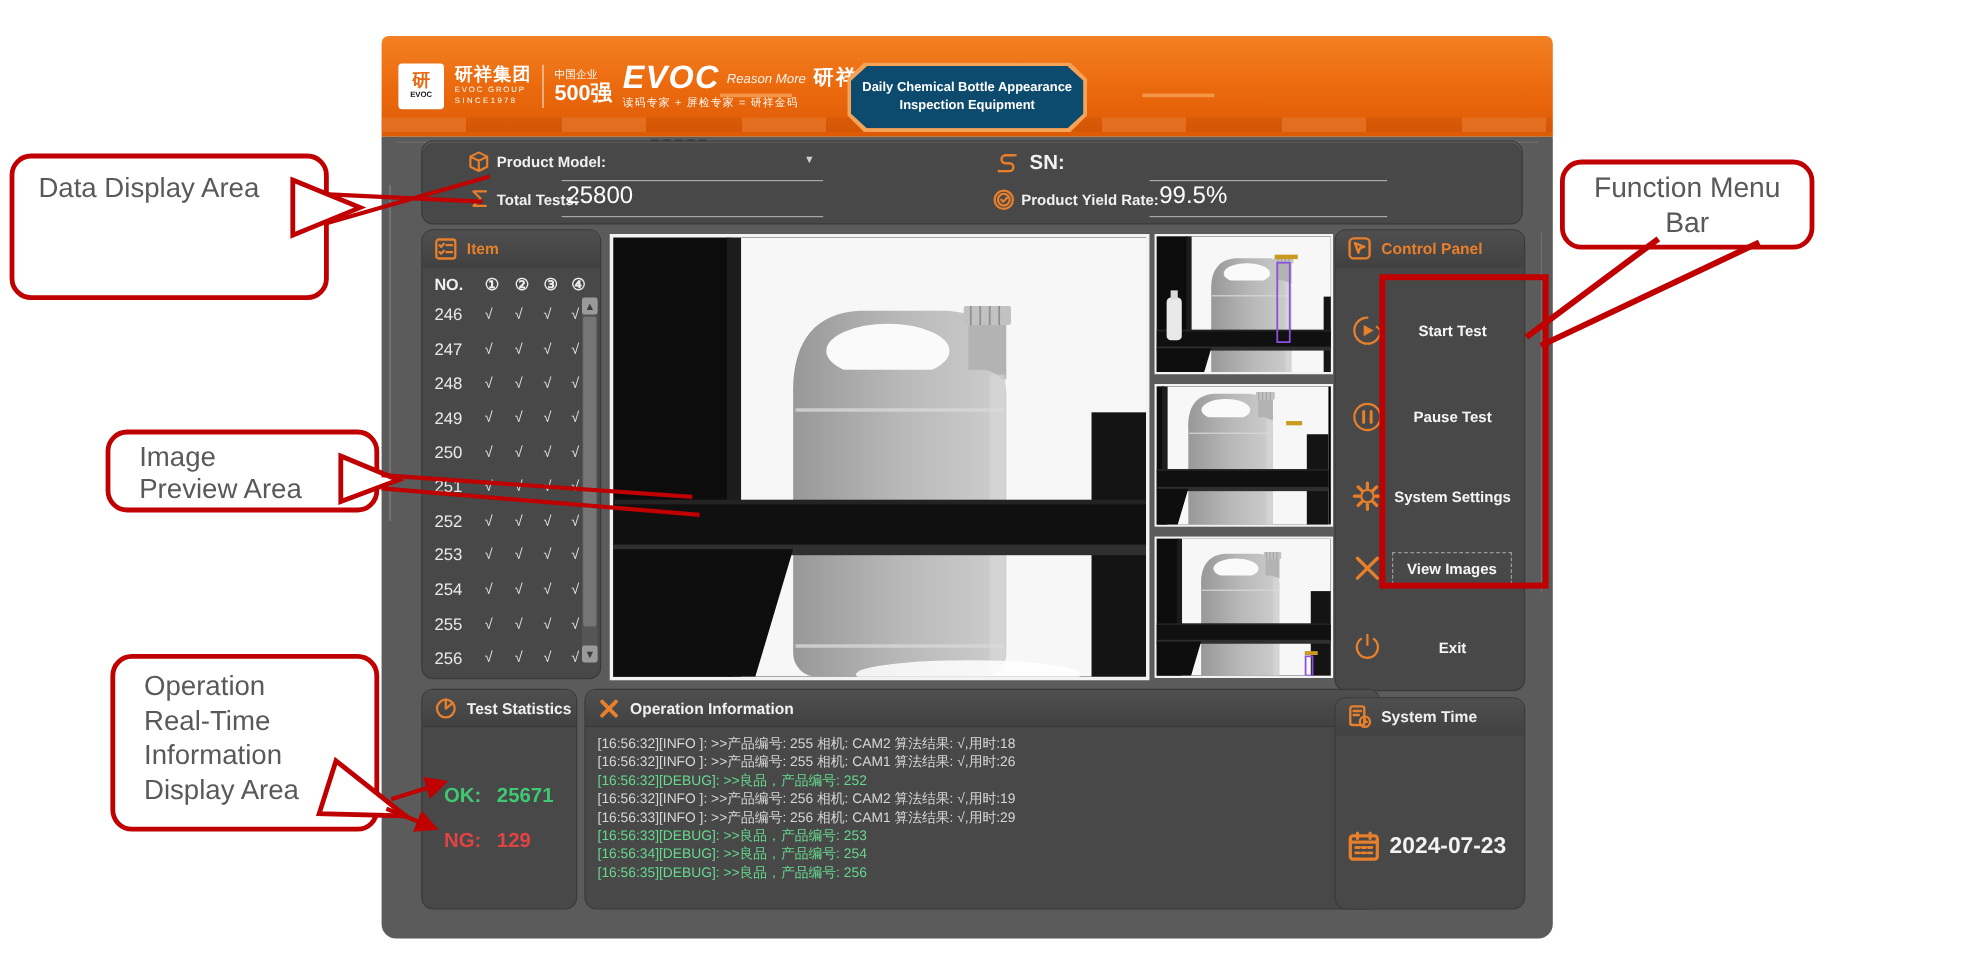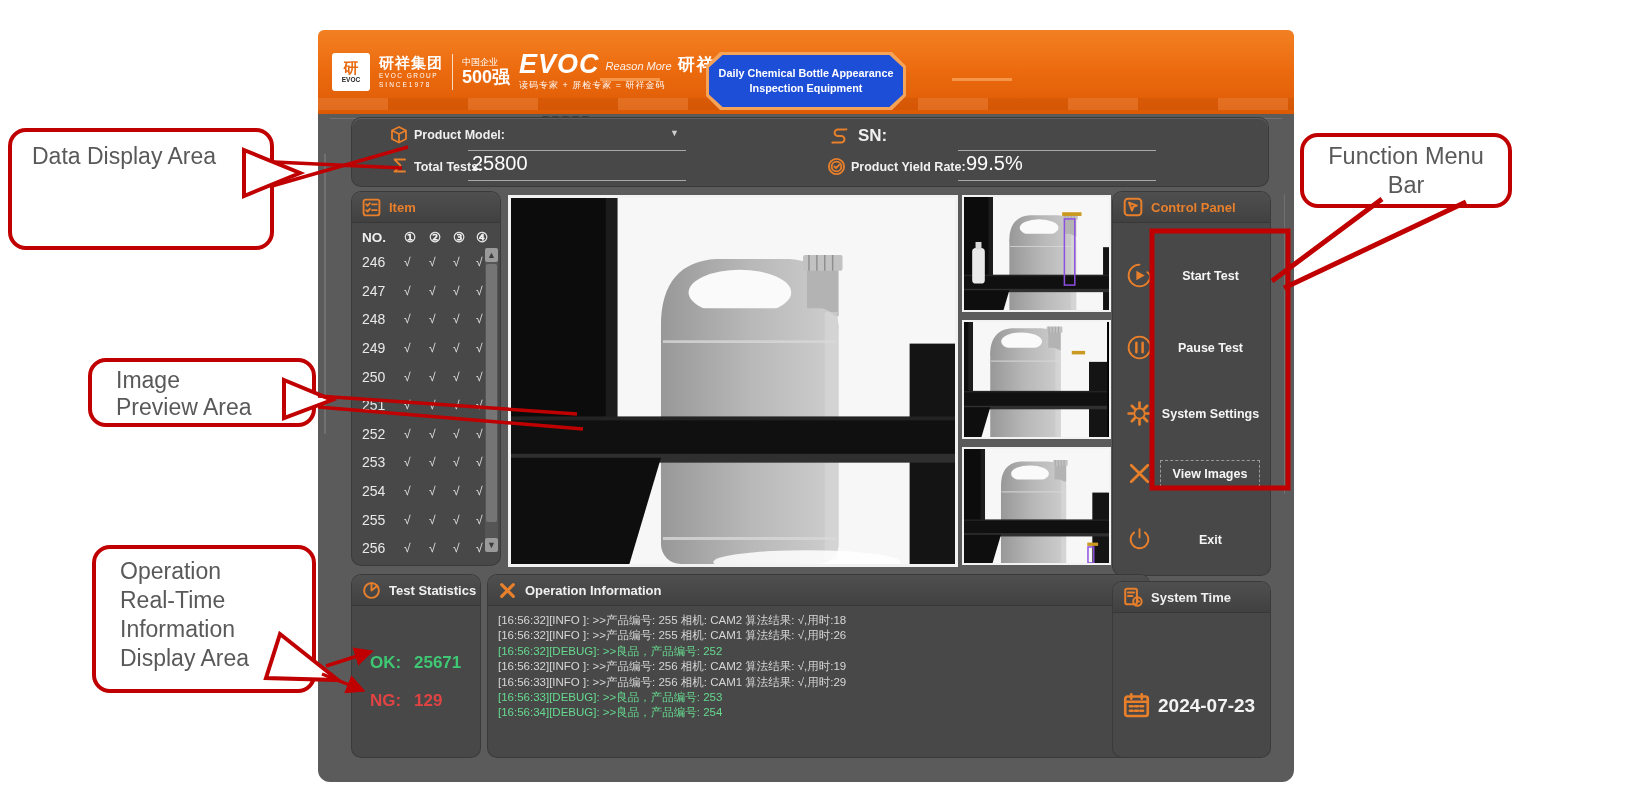--- a/index.html
+++ b/index.html
@@ -33,21 +33,21 @@
   #logo .right .row1{display:flex;align-items:flex-end;gap:6px;}
   #logo .evoc{font-size:27px;font-weight:bold;font-style:italic;letter-spacing:1px;line-height:.9;}
   #logo .script{font-style:italic;font-size:11px;opacity:.9;padding-bottom:4px;}
   #logo .brand{font-size:17px;font-weight:bold;letter-spacing:2px;}
   #logo .tagline{font-size:9px;margin-top:3px;letter-spacing:1px;opacity:.95;}
 
   
   #badge{position:absolute;left:50%;top:22px;transform:translateX(-50%);width:200px;height:58px;z-index:3;
     clip-path:polygon(7% 0,93% 0,100% 24%,100% 76%,93% 100%,7% 100%,0 76%,0 24%);background:#f6a257;}
   #badge .inner{position:absolute;inset:3px;clip-path:polygon(7% 0,93% 0,100% 24%,100% 76%,93% 100%,7% 100%,0 76%,0 24%);
-    background:#1d4ed8;display:flex;flex-direction:column;align-items:center;justify-content:center;color:#fff;font-weight:bold;font-size:10.8px;line-height:1.35;text-align:center;}
+    background:#0c4a6e;display:flex;flex-direction:column;align-items:center;justify-content:center;color:#fff;font-weight:bold;font-size:10.8px;line-height:1.35;text-align:center;}
   .badge-wing{position:absolute;top:48px;width:60px;height:3px;background:#f6a257;opacity:.8;}
 
   
   .panel{position:absolute;background:var(--panel,#484848);border-radius:9px;box-shadow:0 0 0 1px #3a3a3a, inset 0 1px 0 #5f5f5f;}
   .phead{position:absolute;left:0;top:0;right:0;height:30px;display:flex;align-items:center;gap:8px;padding-left:10px;
     background:linear-gradient(#4f4f4f,#414141);border-radius:9px 9px 0 0;border-bottom:1px solid #383838;}
   .ptitle{font-size:13px;font-weight:bold;color:#f0f0f0;}
   .ptitle.orange{color:var(--accent,#e87f2b);}
   svg.ic{stroke:var(--accent,#e87f2b);fill:none;stroke-width:1.8;stroke-linecap:round;stroke-linejoin:round;}
   svg.ic .fill{fill:var(--accent,#e87f2b);stroke:none;}
@@ -419,20 +419,21 @@
       <span class="ptitle">Operation Information</span>
     </div>
     <div id="log-lines">
         <div class="log-line info">[16:56:32][INFO ]: &gt;&gt;产品编号: 255 相机: CAM2  算法结果: √,用时:18</div>
         <div class="log-line info">[16:56:32][INFO ]: &gt;&gt;产品编号: 255 相机: CAM1  算法结果: √,用时:26</div>
         <div class="log-line debug">[16:56:32][DEBUG]: &gt;&gt;良品，产品编号: 252</div>
         <div class="log-line info">[16:56:32][INFO ]: &gt;&gt;产品编号: 256 相机: CAM2  算法结果: √,用时:19</div>
         <div class="log-line info">[16:56:33][INFO ]: &gt;&gt;产品编号: 256 相机: CAM1  算法结果: √,用时:29</div>
         <div class="log-line debug">[16:56:33][DEBUG]: &gt;&gt;良品，产品编号: 253</div>
         <div class="log-line debug">[16:56:34][DEBUG]: &gt;&gt;良品，产品编号: 254</div>
+        <div class="log-line debug">[16:56:35][DEBUG]: &gt;&gt;良品，产品编号: 256</div>
       </div>
     <div class="scr-btn" style="right:5px;top:36px;">▲</div>
     <div class="scr-btn" style="right:5px;bottom:6px;">▼</div>
   </div>
 
   <div class="panel" style="left:795px;top:552px;width:157px;height:175px;">
     <div class="phead">
       <svg class="ic" width="20" height="20" viewBox="0 0 18 18">
         <rect x="2" y="1.5" width="10.5" height="14" rx="1.5"></rect>
           <path d="M4.5 5 h5.5 M4.5 8 h4"></path>

